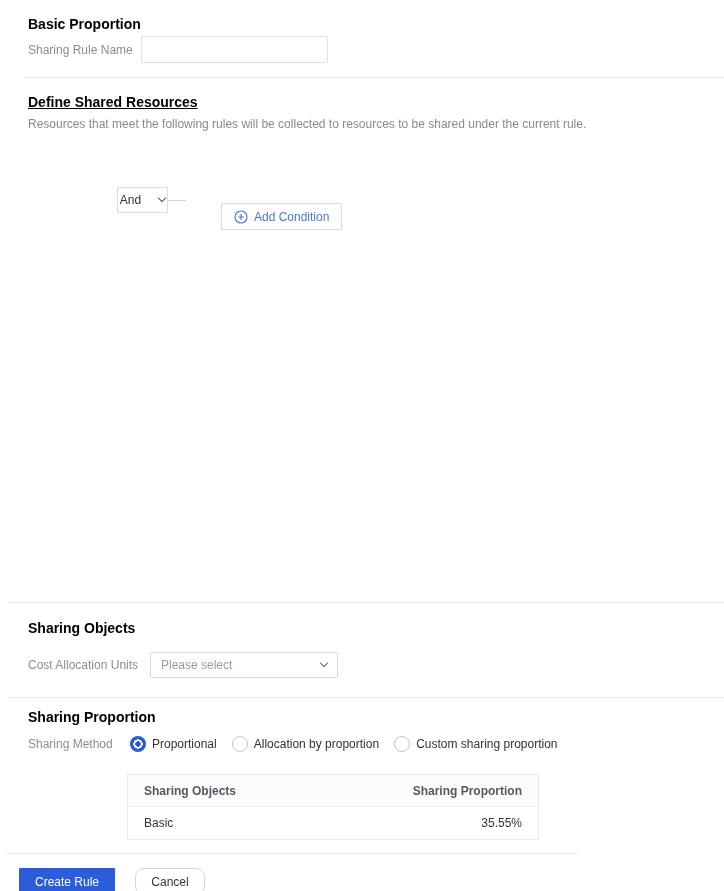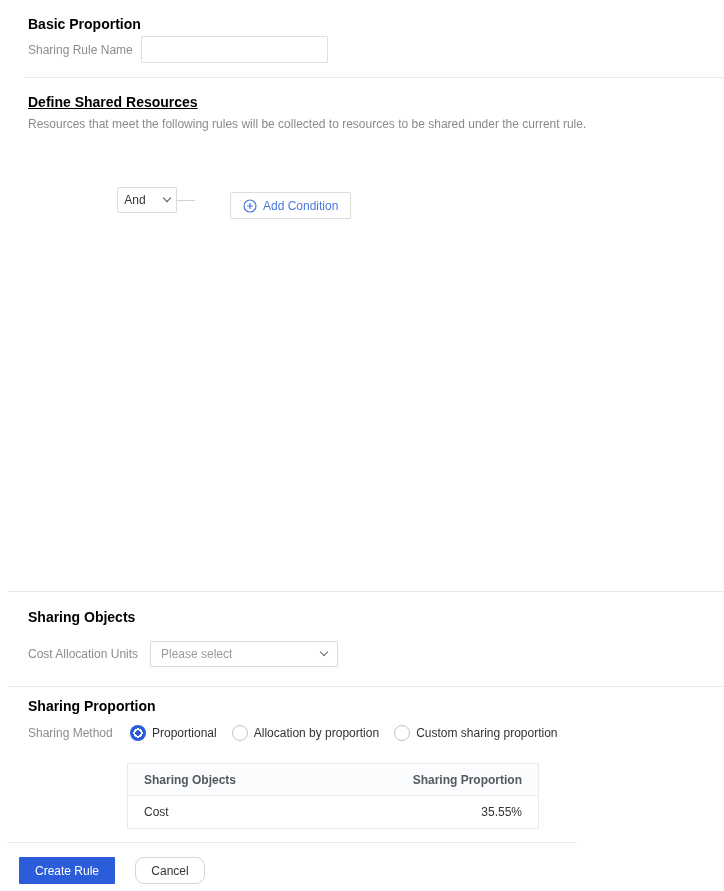--- a/index.html
+++ b/index.html
@@ -32,27 +32,27 @@
   .d1 { margin: 14px 0 0 24px; }
   .d2 { margin-left: 8px; }
   .d3 { margin: 19px 0 0 8px; }
   .d4 { margin: 13px 0 0 7px; width: 570px; }
 
   
   .sec-define h2 { padding-top: 17px; text-decoration: underline; }
   .desc { margin: 7px 0 0 0; color: #8a8a8a; font-size: 12px; line-height: 14px; }
   .cond-row { display: flex; align-items: flex-start; margin: 56px 0 372px 89px; }
   .and-select {
-    width: 60px; height: 26px;
+    width: 51px; height: 26px;
     display: inline-flex; align-items: center; justify-content: center; gap: 18px;
     background: #fff; border: 1px solid #dcdcdc; border-radius: 1px;
     font-size: 12px; font-family: inherit; color: #333; cursor: pointer; padding: 0;
   }
   .connector { width: 18px; height: 1px; background: #d2d2d2; margin-top: 13px; }
-  .cond-buttons { display: flex; gap: 9px; margin-top: 5px; padding-left: 35px; }
+  .cond-buttons { display: flex; gap: 9px; margin-top: 16px; padding-left: 35px; }
   .ghost-btn {
     height: 27px; padding: 0 12px;
     display: inline-flex; align-items: center; gap: 6px;
     background: #fff; border: 1px solid #dcdcdc; border-radius: 1px;
     color: var(--link, #4a76e3); font-size: 12px; font-family: inherit; cursor: pointer;
   }
   .ghost-btn svg { display: block; }
 
   .chev {
     display: inline-block; width: 6px; height: 6px;
@@ -189,21 +189,21 @@
 
     <table class="prop-table">
       <thead>
         <tr>
           <th class="col-left">Sharing Objects</th>
           <th class="col-right">Sharing Proportion</th>
         </tr>
       </thead>
       <tbody>
         <tr>
-          <td class="col-left">Cost</td>
+          <td class="col-left">Basic</td>
           <td class="col-right">35.55%</td>
         </tr>
       </tbody>
     </table>
   </section>
 
   <div class="divider d4"></div>
 
   <div class="footer">
     <button class="btn-primary">Create Rule</button>

